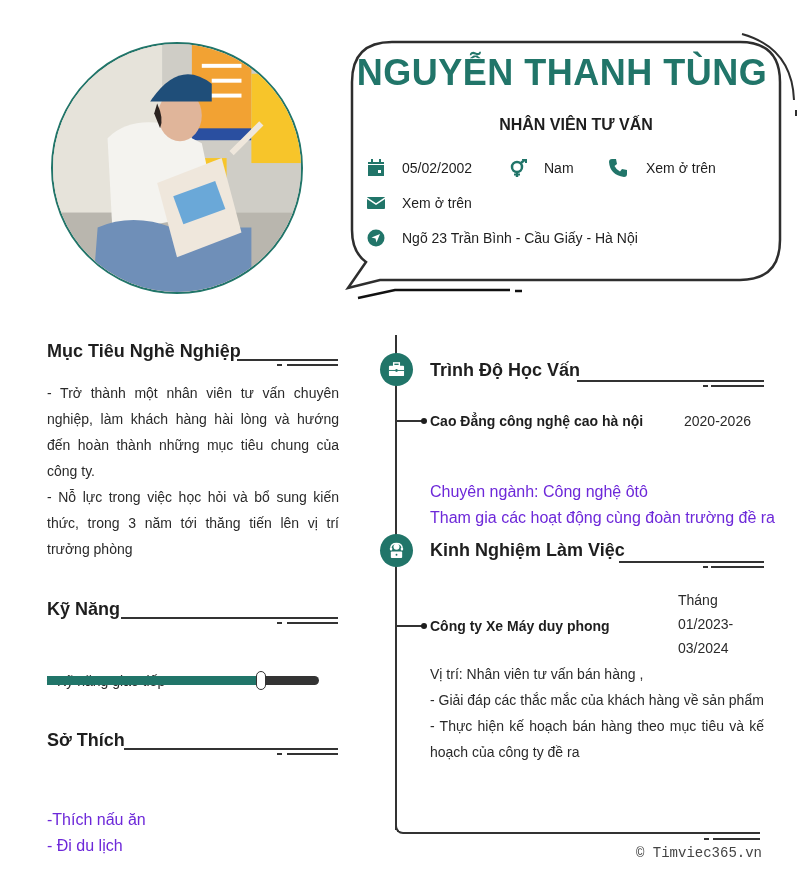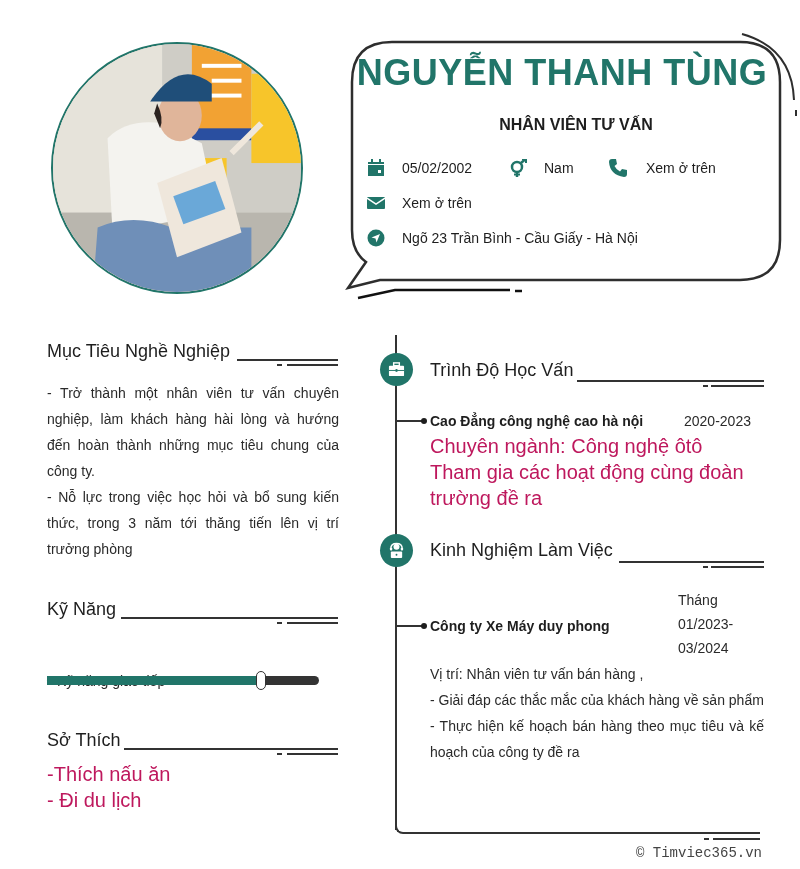--- a/index.html
+++ b/index.html
@@ -25,30 +25,30 @@
     .job-title {
       left: 352px; top: 116px; width: 448px; text-align: center;
       font-size: 16px; font-weight: bold; color: #1e1e1e;
     }
     .info-row { display: flex; align-items: center; font-size: 14px; color: #1e1e1e; }
     .info-item { display: flex; align-items: center; }
     .info-icon { width: 18px; height: 18px; display: inline-flex; align-items: center; justify-content: center; margin-right: 17px; }
     .info-icon svg { width: 18px; height: 18px; }
 
     
-    .sec-head { font-size: 18px; font-weight: normal; color: #1e1e1e; white-space: nowrap; }
+    .sec-head { font-size: 18px; font-weight: bold; color: #1e1e1e; white-space: nowrap; }
     .head-line {
       height: 2px; background: #333;
     }
     .head-sub {
       height: 2px; background: #333;
     }
 
     .para { font-size: 14px; line-height: 26px; color: #2a2a2a; text-align: justify; }
-    .para-left { font-size: 20px; line-height: 26px; color: #be185d; }
+    .para-left { font-size: 16px; line-height: 26px; color: #6d28d9; margin-top: 46px; }
 
     
     .skill-track { left: 47px; top: 676px; width: 272px; height: 9px; background: #333; border-radius: 5px; }
     .skill-fill { left: 47px; top: 676px; height: 9px; background: #217569; }
     .skill-knob { top: 671px; width: 10px; height: 19px; background: #fff; border: 1.5px solid #333; border-radius: 5px; }
 
     
     .tl-line { left: 395px; top: 335px; width: 2px; height: 495px; background: #333; }
     .tl-bottom { left: 395px; top: 820px; width: 365px; height: 14px; border-left: 2px solid #333; border-bottom: 2px solid #333; border-bottom-left-radius: 8px; }
     .tl-circle { width: 33px; height: 33px; border-radius: 50%; background: #217569; display: flex; align-items: center; justify-content: center; }
@@ -205,21 +205,21 @@
     </svg>
 </div>
 <div class="abs sec-head" style="left:430px; top:360px;">Trình Độ Học Vấn</div>
 <div class="abs head-line" style="left:577px; top:380px; width:187px;"></div>
 <div class="abs head-sub" style="left:703px; top:385px; width:5px;"></div>
 <div class="abs head-sub" style="left:711px; top:385px; width:53px;"></div>
 
 <div class="abs tl-connector" style="left:397px; top:420px; width:26px;"></div>
 <div class="abs tl-dot" style="left:421px; top:418px;"></div>
 <div class="abs item-title" style="left:430px; top:413px;">Cao Đẳng công nghệ cao hà nội</div>
-<div class="abs item-date" style="left:684px; top:413px;">2020-2023</div>
+<div class="abs item-date" style="left:684px; top:413px;">2020-2026</div>
 <div class="abs para-left" style="left:430px; top:433px;">
   <div>Chuyên ngành: Công nghệ ôtô</div>
   <div>Tham gia các hoạt động cùng đoàn trường đề ra</div>
 </div>
 
 <div class="abs tl-circle" style="left:380px; top:534px;">
   <svg viewBox="0 0 18 18">
       <circle cx="9" cy="5" r="3.2" fill="#fff"></circle>
       <path d="M3 7 Q3 1.5 9 1.5 Q15 1.5 15 7" fill="none" stroke="#fff" stroke-width="1.5"></path>
       <rect x="2" y="6" width="2.5" height="3" rx="1" fill="#fff"></rect>

